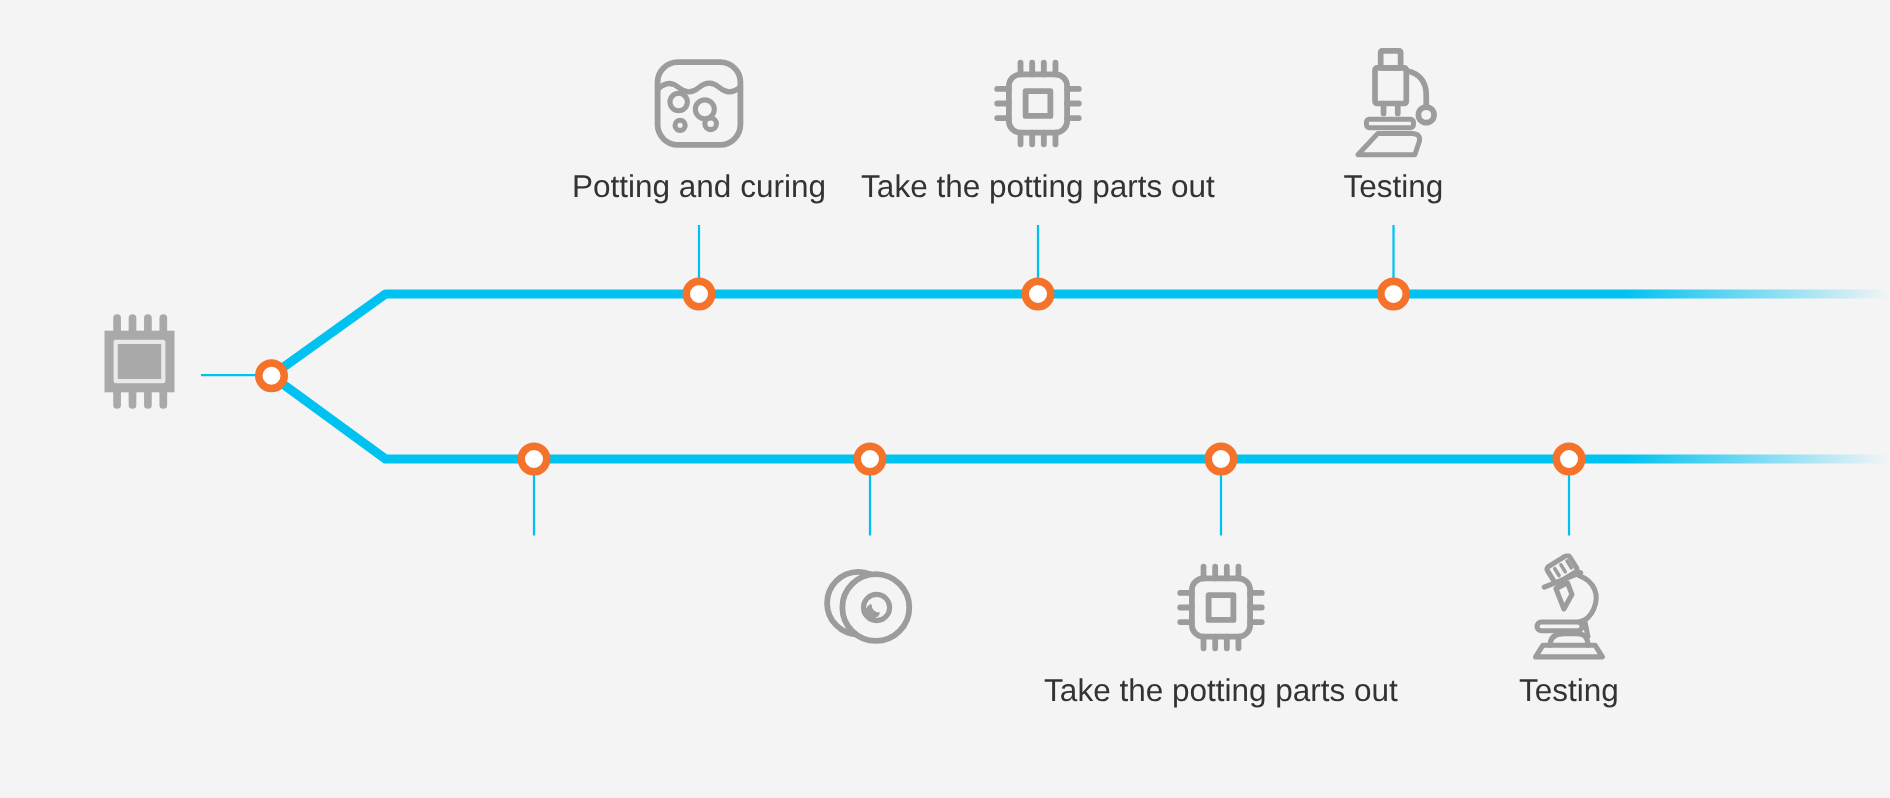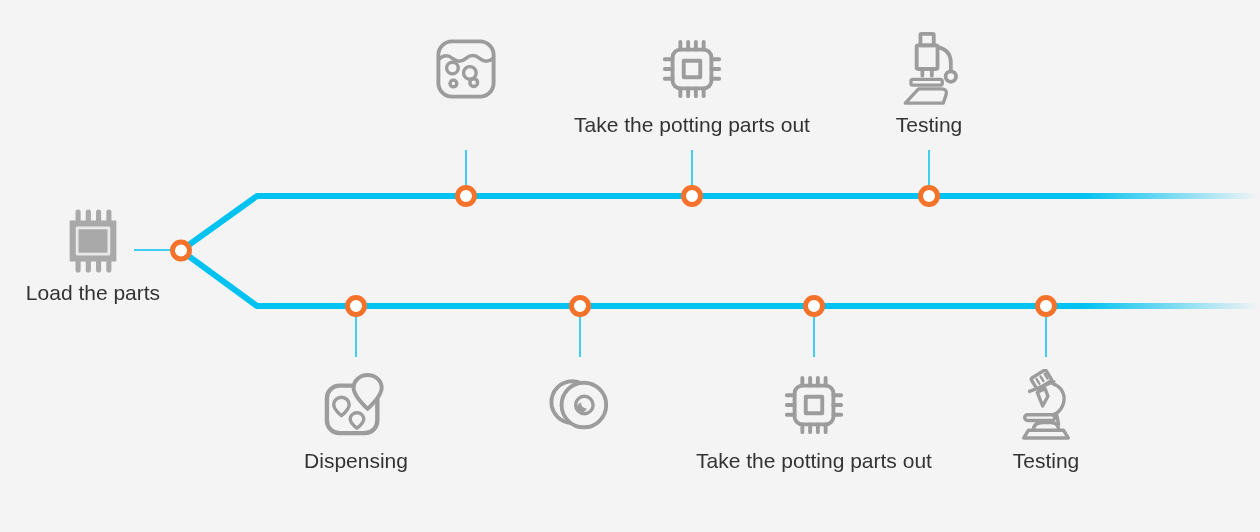--- a/index.html
+++ b/index.html
@@ -90,34 +90,34 @@
             <line x1="47" y1="4" x2="47" y2="13"></line>
           <line x1="14" y1="57" x2="14" y2="66"></line>
             <line x1="25" y1="57" x2="25" y2="66"></line>
           <line x1="36" y1="57" x2="36" y2="66"></line>
             <line x1="47" y1="57" x2="47" y2="66"></line>
         </g>
         <rect x="5" y="13" width="50" height="44" fill="#a9a9a9" stroke="none"></rect>
         <rect x="13" y="21" width="34" height="28" fill="none" stroke="#e9e9e9" stroke-width="3"></rect>
       </svg>
     </div>
-    <div class="label">Load the parts</div>
   </div>
 
   <div class="station" style="left:326px;top:30px;width:280px;">
     <div class="icon-box">
       <svg class="icon" width="62" height="62" viewBox="0 0 64 64" stroke-width="4">
         <rect x="3.5" y="3.5" width="57" height="57" rx="14"></rect>
         <path d="M4 22 Q11 15 18 21 T32 21 T46 21 T60 21" stroke-width="3.5"></path>
         <circle cx="18" cy="31" r="6" stroke-width="3.5"></circle>
         <circle cx="36" cy="36" r="6.5" stroke-width="3.5"></circle>
         <circle cx="19" cy="47" r="3.5" stroke-width="3.5"></circle>
         <circle cx="40" cy="46" r="4" stroke-width="3.5"></circle>
       </svg>
     </div>
+    <div class="label">Potting and curing</div>
   </div>
 
   <div class="station" style="left:552px;top:30px;width:280px;">
     <div class="icon-box">
       <svg class="icon" width="66" height="66" viewBox="0 0 68 68" stroke-width="4">
         <path d="M22 6 V14 M30 6 V14 M38 6 V14 M46 6 V14"></path>
         <path d="M22 54 V62 M30 54 V62 M38 54 V62 M46 54 V62"></path>
         <path d="M6 24 H14 M6 34 H14 M6 44 H14"></path>
         <path d="M54 24 H62 M54 34 H62 M54 44 H62"></path>
         <rect x="14" y="14" width="40" height="40" rx="8"></rect>
@@ -135,31 +135,20 @@
         <path d="M25 39 V46 M35 39 V46"></path>
         <path d="M41 16 C52 18 55 26 55 33 V41"></path>
         <circle cx="55" cy="47" r="5.5"></circle>
         <rect x="13" y="50" width="33" height="6" rx="2" stroke-width="3.5"></rect>
         <path d="M7 75 L21 60 H45 C50 60 51 63 50 66 L47 75 Z" stroke-width="3.5"></path>
       </svg>
     </div>
     <div class="label">Testing</div>
   </div>
 
-  <div class="station" style="left:216px;top:366px;width:280px;">
-    <div class="icon-box">
-      <svg class="icon" width="66" height="64" viewBox="0 0 68 66" stroke-width="4.5">
-        <rect x="4" y="13" width="52" height="49" rx="13"></rect>
-        <path d="M46 2 C54 2 60.5 8 60.5 15.5 C60.5 24 46 37 46 37 C46 37 31.5 24 31.5 15.5 C31.5 8 38 2 46 2 Z" fill="#f4f4f5" stroke-width="4"></path>
-        <path d="M19 25 C23.5 25 27 28.5 27 32.5 C27 37.5 19 44 19 44 C19 44 11 37.5 11 32.5 C11 28.5 14.5 25 19 25 Z" fill="#f4f4f5" stroke-width="3.5"></path>
-        <path d="M35 41 C39 41 42 44 42 47.5 C42 51.5 35 57 35 57 C35 57 28 51.5 28 47.5 C28 44 31 41 35 41 Z" fill="#f4f4f5" stroke-width="3.5"></path>
-      </svg>
-    </div>
-    <div class="label">Dispensing</div>
-  </div>
 
   <div class="station" style="left:440px;top:366px;width:280px;">
     <div class="icon-box">
       <svg class="icon" width="64" height="58" viewBox="0 0 66 58" stroke-width="4">
         <circle cx="25" cy="26" r="21.5"></circle>
         <circle cx="37" cy="29" r="23" fill="#f4f4f5"></circle>
         <circle cx="35" cy="31.5" r="5" fill="#9c9c9c" stroke="none"></circle>
         <circle cx="39.5" cy="27" r="5.5" fill="#f4f4f5" stroke="none"></circle>
         <circle cx="37.5" cy="29" r="9" stroke-width="3.5"></circle>
       </svg>

